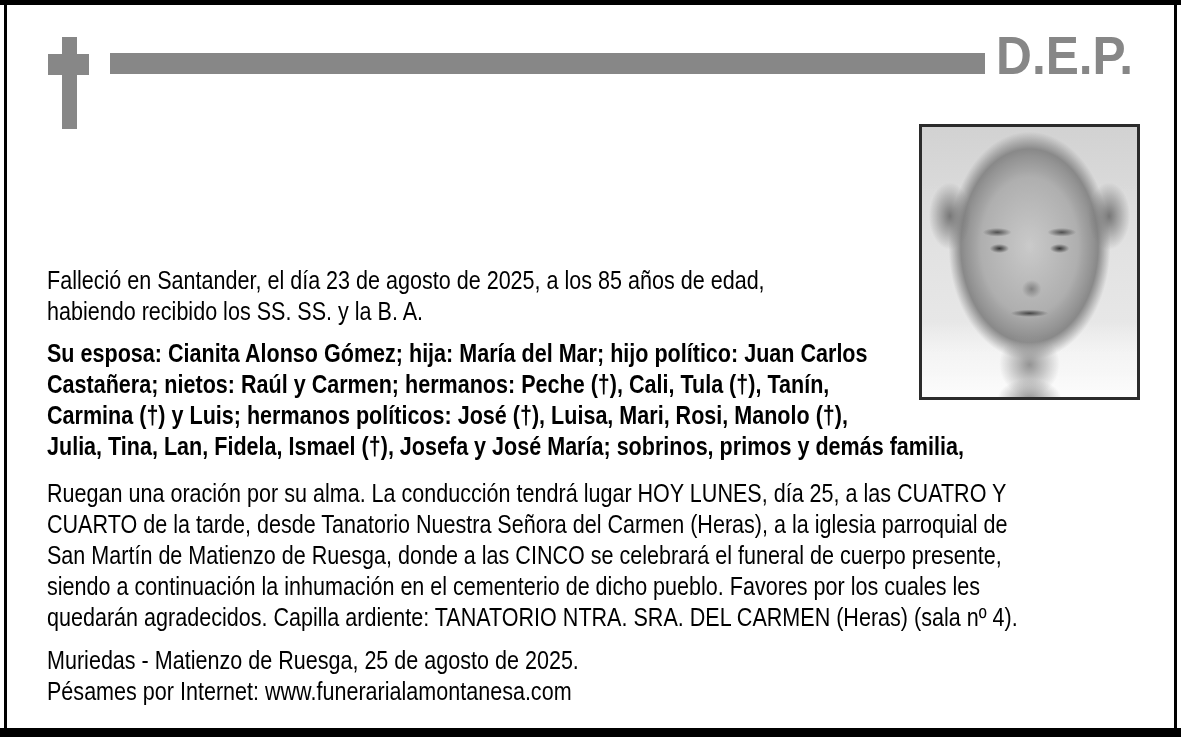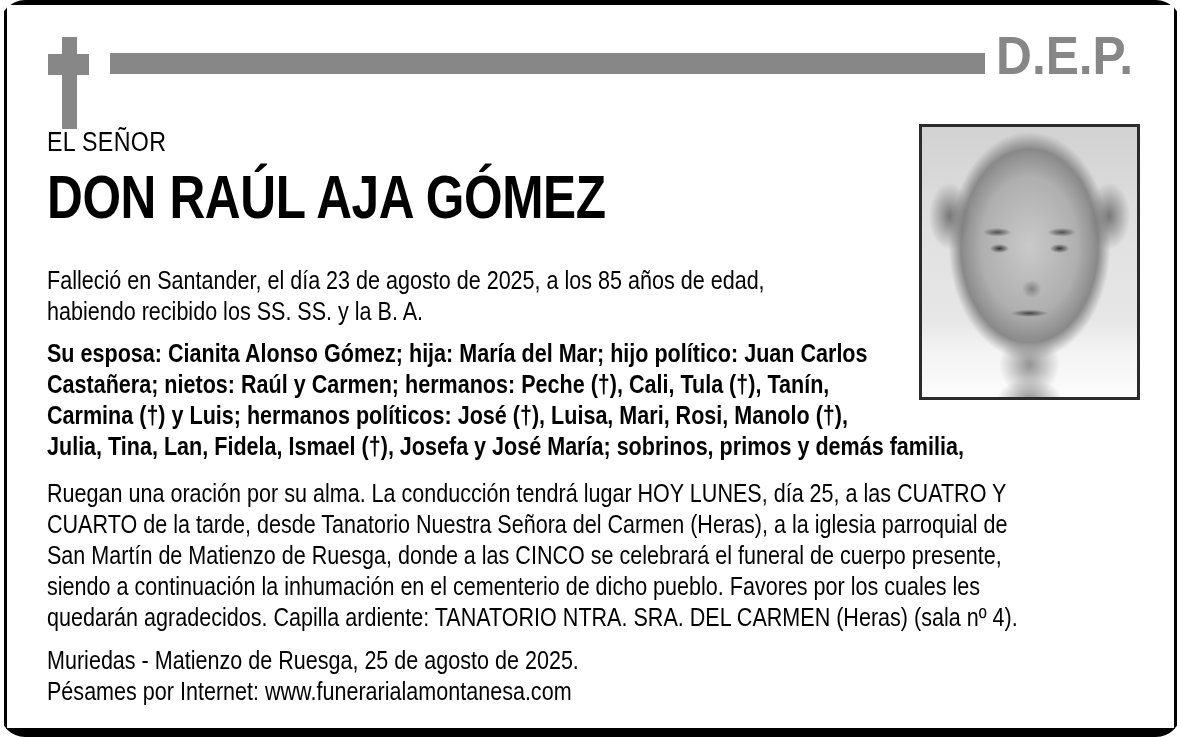--- a/index.html
+++ b/index.html
@@ -11,21 +11,20 @@
     font-family: "Liberation Sans", sans-serif;
   }
 
   .notice {
     position: relative;
     width: 1181px;
     height: 737px;
     box-sizing: border-box;
     background: #ffffff;
     overflow: hidden;
-    border-radius: 25px;
   }
 
   
   .rule-top {
     position: absolute;
     left: 0; top: 0;
     width: 1181px; height: 5px;
     background: #000000;
   }
   .rule-bottom {
@@ -207,24 +206,20 @@
 
   <div class="header">
     <div class="cross">
       <div class="bar-v"></div>
       <div class="bar-h"></div>
     </div>
     <div class="gray-bar"></div>
     <div class="dep">D.E.P.</div>
   </div>
 
-  <div class="content">
-    <div class="eyebrow">EL SEÑOR</div>
-    <div class="deceased-name">DON RAÚL AJA GÓMEZ</div>
-  </div>
 
   <div class="para p-death">
     <span class="ln">Falleció en Santander, el día 23 de agosto de 2025, a los 85 años de edad,</span>
     <span class="ln">habiendo recibido los SS. SS. y la B. A.</span>
   </div>
 
   <div class="para p-family">
     <span class="ln">Su esposa: Cianita Alonso Gómez; hija: María del Mar; hijo político: Juan Carlos</span>
     <span class="ln">Castañera; nietos: Raúl y Carmen; hermanos: Peche (†), Cali, Tula (†), Tanín,</span>
     <span class="ln">Carmina (†) y Luis; hermanos políticos: José (†), Luisa, Mari, Rosi, Manolo (†),</span>

